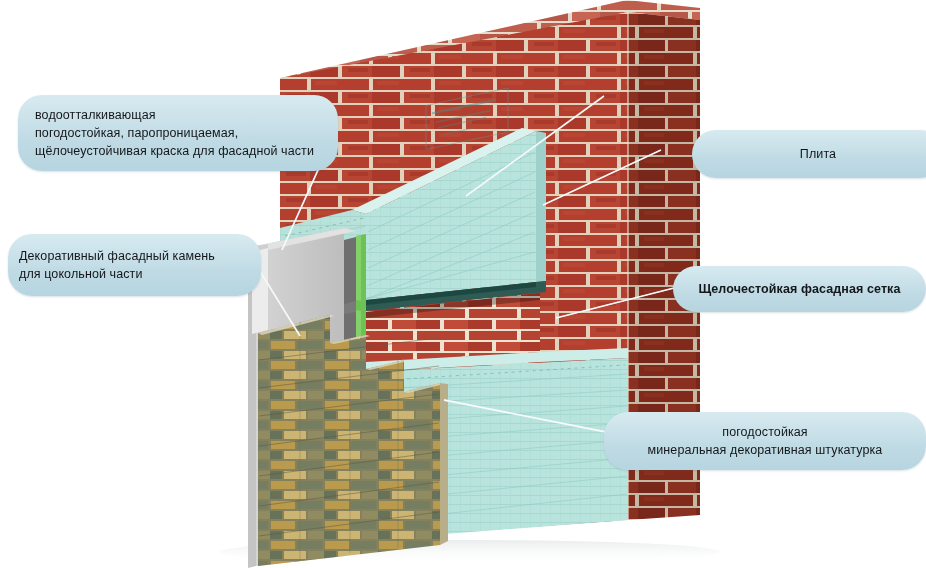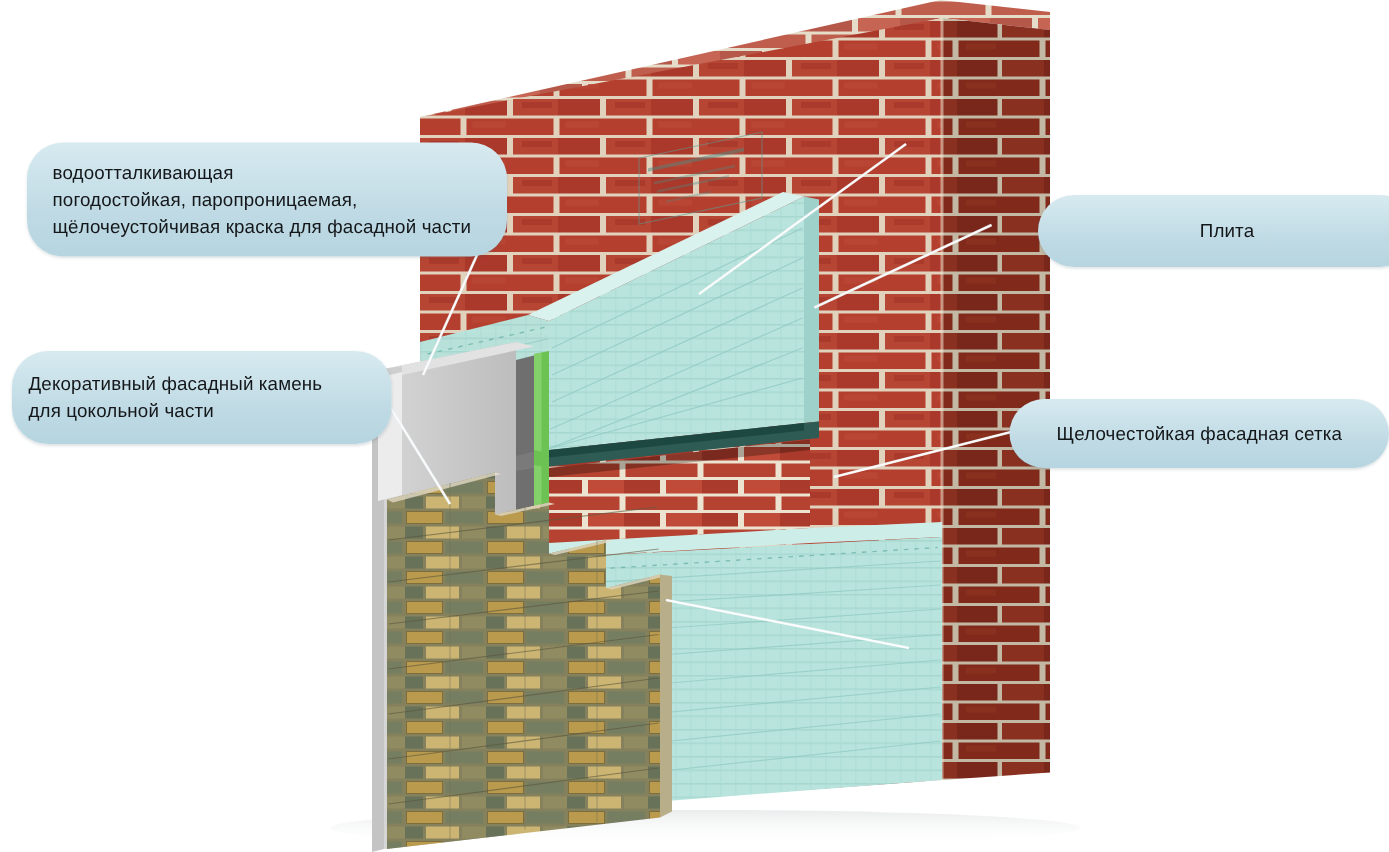--- a/index.html
+++ b/index.html
@@ -27,21 +27,21 @@
     white-space:pre-line;
     z-index:30;
   }
   .bubble.left{justify-content:center;padding:0 14px 0 17px;text-align:left;border-radius:24px;}
   .bubble.center{justify-content:center;padding:0 16px;text-align:center;}
 
   #b-paint {left:18px;  top:95px;  width:320px; height:76px;}
   #b-stone {left:8px;   top:234px; width:253px; height:62px;padding-left:11px;}
   #b-glue  {left:603px; top:58px;  width:180px; height:48px;}
   #b-plate {left:692px; top:130px; width:252px; height:48px;}
-  #b-mesh  {left:673px; top:266px; width:253px; height:46px;}
+  #b-mesh  {left:673px; top:266px; width:253px; height:46px;font-weight:bold;}
   #b-plast {left:604px; top:412px; width:322px; height:58px;}
 
   .bubble span{display:block;width:100%;}
 </style>
 </head>
 <body>
 
 <div id="stage">
 
   <svg class="illus" viewBox="0 0 926 568" xmlns="http://www.w3.org/2000/svg">
@@ -295,14 +295,18 @@
 
 
   <div class="bubble center" id="b-plate">
     <span>Плита</span>
   </div>
 
   <div class="bubble center" id="b-mesh">
     <span>Щелочестойкая фасадная сетка</span>
   </div>
 
+  <div class="bubble center" id="b-plast">
+    <span>погодостойкая
+минеральная декоративная штукатурка</span>
+  </div>
 
 </div>
 
 </body></html>

